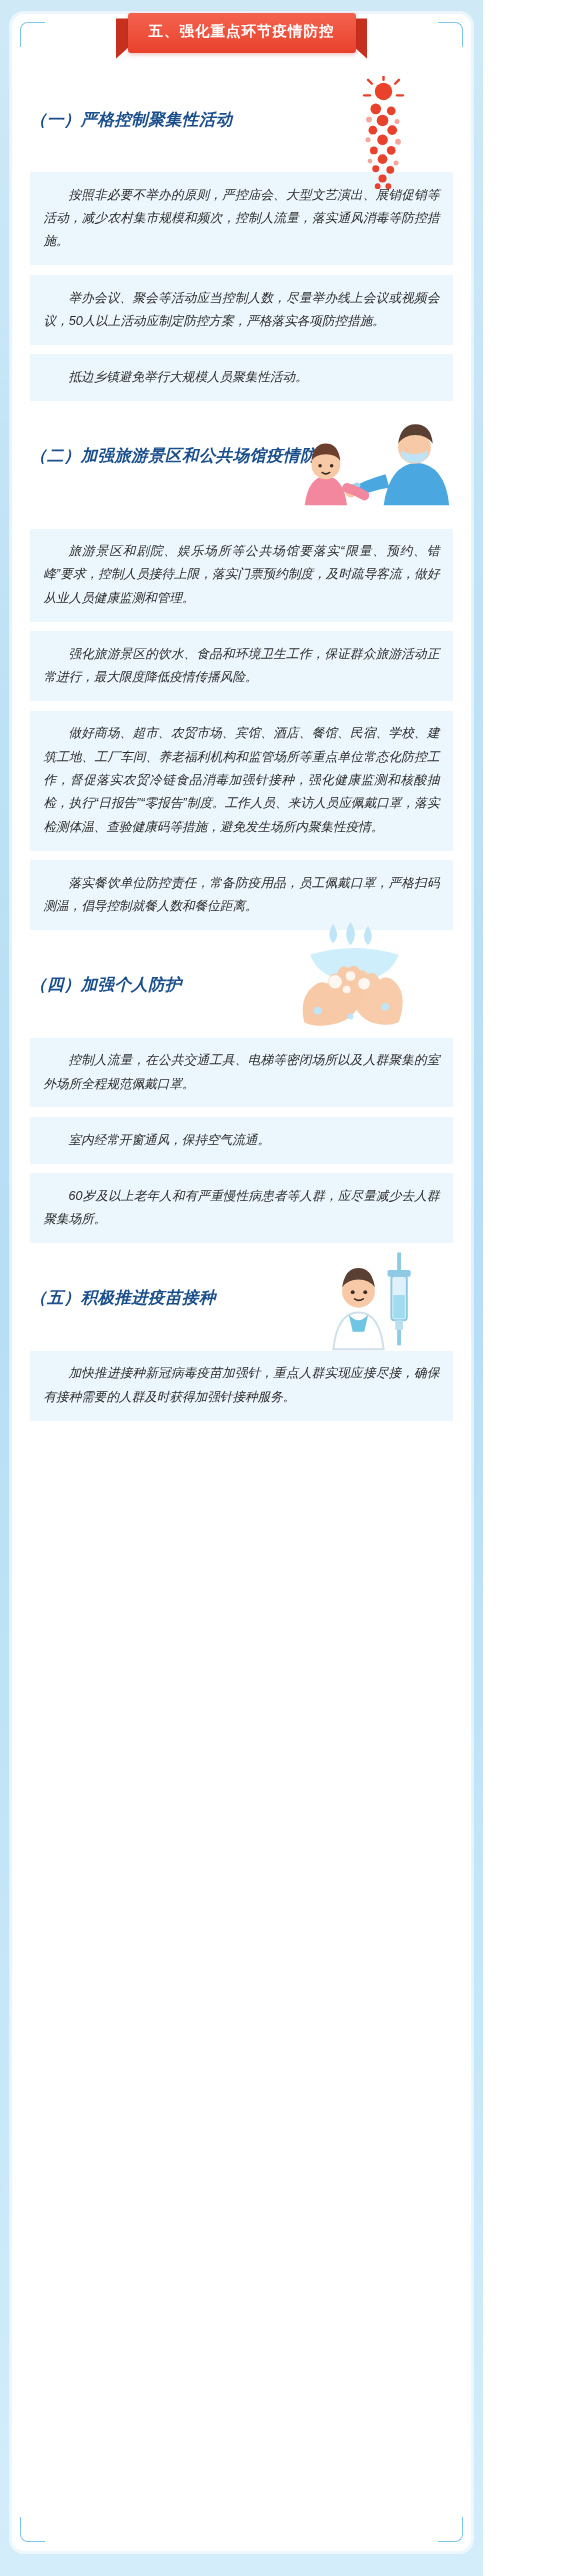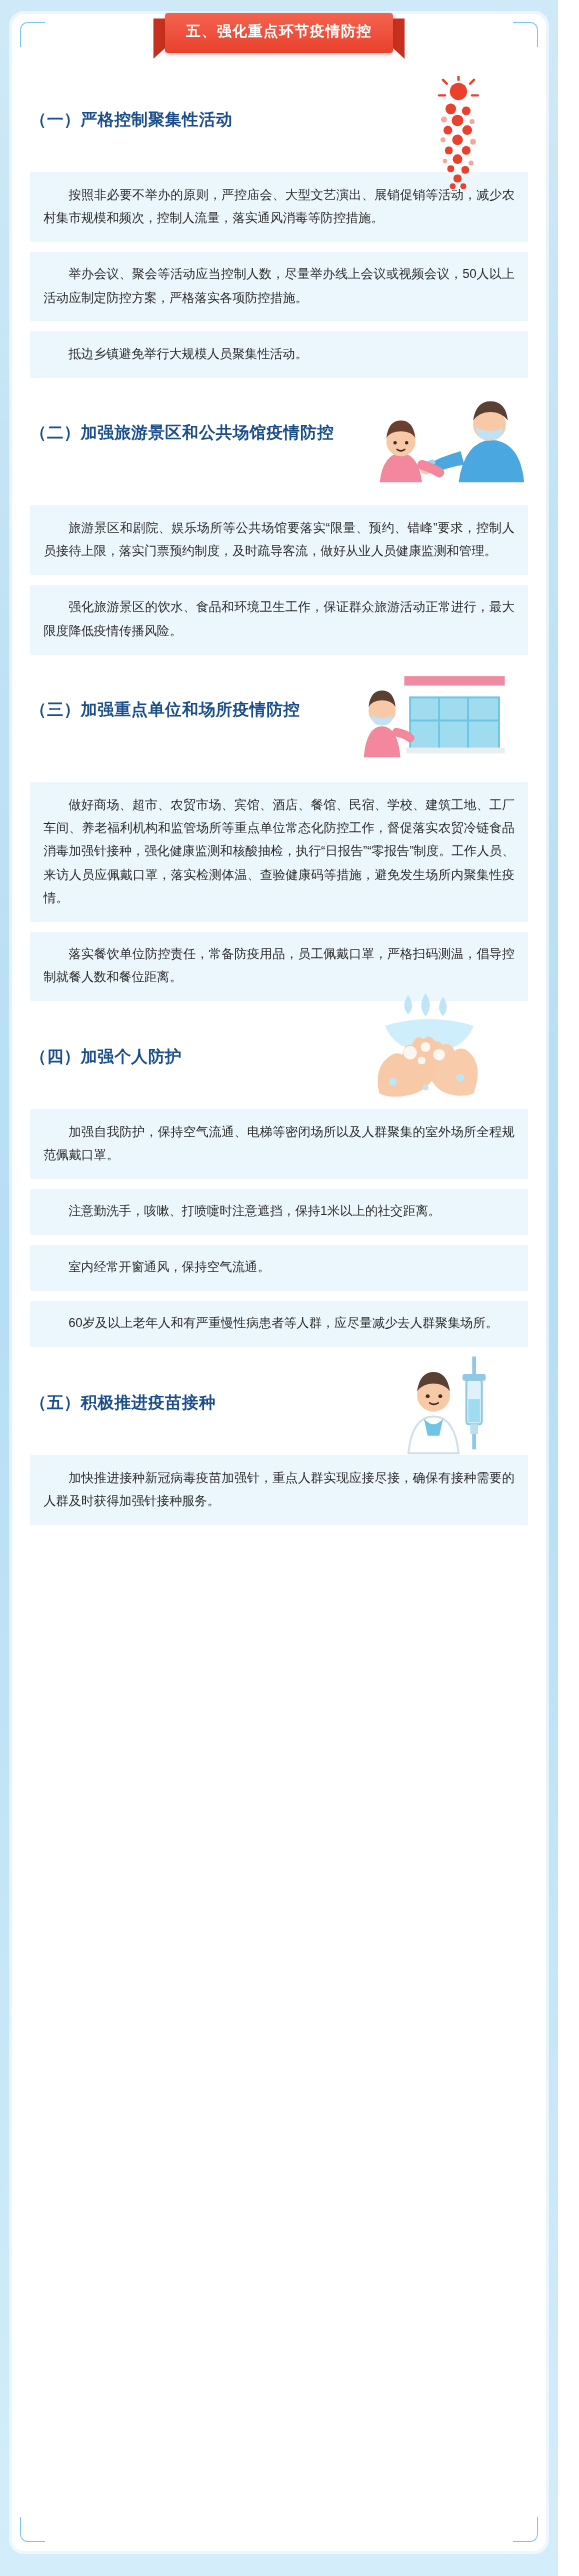--- a/index.html
+++ b/index.html
@@ -3,21 +3,21 @@
 <meta charset="utf-8">
 <style>
   * { box-sizing: border-box; margin: 0; padding: 0; }
   html, body {
     width: 579px;
     background: #ffffff;
     font-family: "Liberation Sans", "DejaVu Sans", sans-serif;
   }
   .page {
     position: relative;
-    width: 558px;
+    width: 483px;
     min-height: 2576px;
     background: linear-gradient(180deg, #cfe9f7 0%, #bfe2f5 25%, #b6def4 50%, #c4e6f7 75%, #d4edfa 100%);
     padding: 13.5px 11.6px 25px 11.6px;
   }
   .inner {
     position: relative;
     background: #ffffff;
     border-radius: 11.6px;
     border: 1.9px solid #ffffff;
     min-height: 2537px;
@@ -63,21 +63,21 @@
     content: "";
     position: absolute;
     top: 5.8px;
     width: 13.5px; height: 100%;
     background: #c5301f;
     z-index: -1;
   }
   .banner:before { left: -11.6px; clip-path: polygon(0 0, 100% 0, 100% 70%, 0 100%); }
   .banner:after  { right: -11.6px; clip-path: polygon(0 0, 100% 0, 100% 100%, 0 70%); }
 
-  .section { margin-top: 5.8px; }
+  .section { margin-top: 5.8px; font-style: italic; }
   .sec-head {
     position: relative;
     display: flex;
     align-items: flex-start;
     min-height: 73px;
     margin: 25px 0 9.7px 0;
   }
   .sec-title {
     color: #1b4f8c;
     font-size: 16.4px;
@@ -203,41 +203,20 @@
             <path d="M54 70 q4 3 8 0" stroke="#3a2a22" stroke-width="1.6" fill="none" stroke-linecap="round"></path>
             <path d="M80 86 q12 4 18 8" stroke="#f2879d" stroke-width="10" fill="none" stroke-linecap="round"></path>
           </g>
         </svg>
       </div>
       <div class="para">旅游景区和剧院、娱乐场所等公共场馆要落实“限量、预约、错峰”要求，控制人员接待上限，落实门票预约制度，及时疏导客流，做好从业人员健康监测和管理。</div>
       <div class="para">强化旅游景区的饮水、食品和环境卫生工作，保证群众旅游活动正常进行，最大限度降低疫情传播风险。</div>
     </div>
 
     <div class="section">
-      <div class="sec-head tall">
-        <div class="sec-title">（三）加强重点单位和场所疫情防控</div>
-        <svg class="ill ill-stall" viewBox="0 0 180 118">
-          <rect x="52" y="26" width="104" height="10" fill="#ef8ba0"></rect>
-          <path d="M52 36 h104 v12 q-13 10 -26 0 q-13 10 -26 0 q-13 10 -26 0 q-13 10 -26 0z" fill="#ffffff"></path>
-          <rect x="58" y="48" width="92" height="54" fill="#9fdcef"></rect>
-          <rect x="58" y="48" width="92" height="54" fill="none" stroke="#6ec6e4" stroke-width="2"></rect>
-          <line x1="88" y1="48" x2="88" y2="102" stroke="#6ec6e4" stroke-width="2"></line>
-          <line x1="118" y1="48" x2="118" y2="102" stroke="#6ec6e4" stroke-width="2"></line>
-          <line x1="58" y1="72" x2="150" y2="72" stroke="#6ec6e4" stroke-width="2"></line>
-          <rect x="54" y="100" width="102" height="6" fill="#e8eef2"></rect>
-
-          <g>
-            <path d="M10 110 q3 -32 19 -32 q16 0 19 32z" fill="#f2879d"></path>
-            <circle cx="29" cy="62" r="14" fill="#f8c9a6"></circle>
-            <path d="M15 58 q2 -17 14 -17 q12 0 14 17 q-4 -7 -14 -7 q-10 0 -14 7z" fill="#5a4033"></path>
-            <path d="M18 66 q11 7 22 0 q0 11 -11 11 q-11 0 -11 -11z" fill="#bfe3f5"></path>
-            <path d="M44 84 q10 2 14 6" stroke="#f2879d" stroke-width="9" fill="none" stroke-linecap="round"></path>
-          </g>
-        </svg>
-      </div>
       <div class="para">做好商场、超市、农贸市场、宾馆、酒店、餐馆、民宿、学校、建筑工地、工厂车间、养老福利机构和监管场所等重点单位常态化防控工作，督促落实农贸冷链食品消毒加强针接种，强化健康监测和核酸抽检，执行“日报告”“零报告”制度。工作人员、来访人员应佩戴口罩，落实检测体温、查验健康码等措施，避免发生场所内聚集性疫情。</div>
       <div class="para">落实餐饮单位防控责任，常备防疫用品，员工佩戴口罩，严格扫码测温，倡导控制就餐人数和餐位距离。</div>
     </div>
 
     <div class="section">
       <div class="sec-head">
         <div class="sec-title">（四）加强个人防护</div>
         <svg class="ill ill-wash" viewBox="0 0 210 112">
           <g fill="#bfe6f8">
             <path d="M86 2 q8 12 0 20 q-8 -8 0 -20z"></path>
@@ -256,22 +235,21 @@
             <circle cx="118" cy="64" r="6"></circle>
               <circle cx="100" cy="70" r="4"></circle>
           </g>
           <g fill="#bfe6f8">
             <circle cx="70" cy="92" r="4"></circle>
               <circle cx="140" cy="88" r="4"></circle>
             <circle cx="104" cy="98" r="3"></circle>
           </g>
         </svg>
       </div>
-      <div class="para">加强自我防护，保持空气流通、电梯等密闭场所以及人群聚集的室外场所全程规范佩戴口罩。</div>
-      <div class="para">注意勤洗手，咳嗽、打喷嚏时注意遮挡，保持1米以上的社交距离。</div>
+      <div class="para">控制人流量，在公共交通工具、电梯等密闭场所以及人群聚集的室外场所全程规范佩戴口罩。</div>
       <div class="para">室内经常开窗通风，保持空气流通。</div>
       <div class="para">60岁及以上老年人和有严重慢性病患者等人群，应尽量减少去人群聚集场所。</div>
     </div>
 
     <div class="section">
       <div class="sec-head">
         <div class="sec-title">（五）积极推进疫苗接种</div>
         <svg class="ill ill-vacc" viewBox="0 0 130 120">
 
           <path d="M24 114 q4 -38 26 -38 q22 0 26 38z" fill="#ffffff" stroke="#cfe0ea" stroke-width="2"></path>

